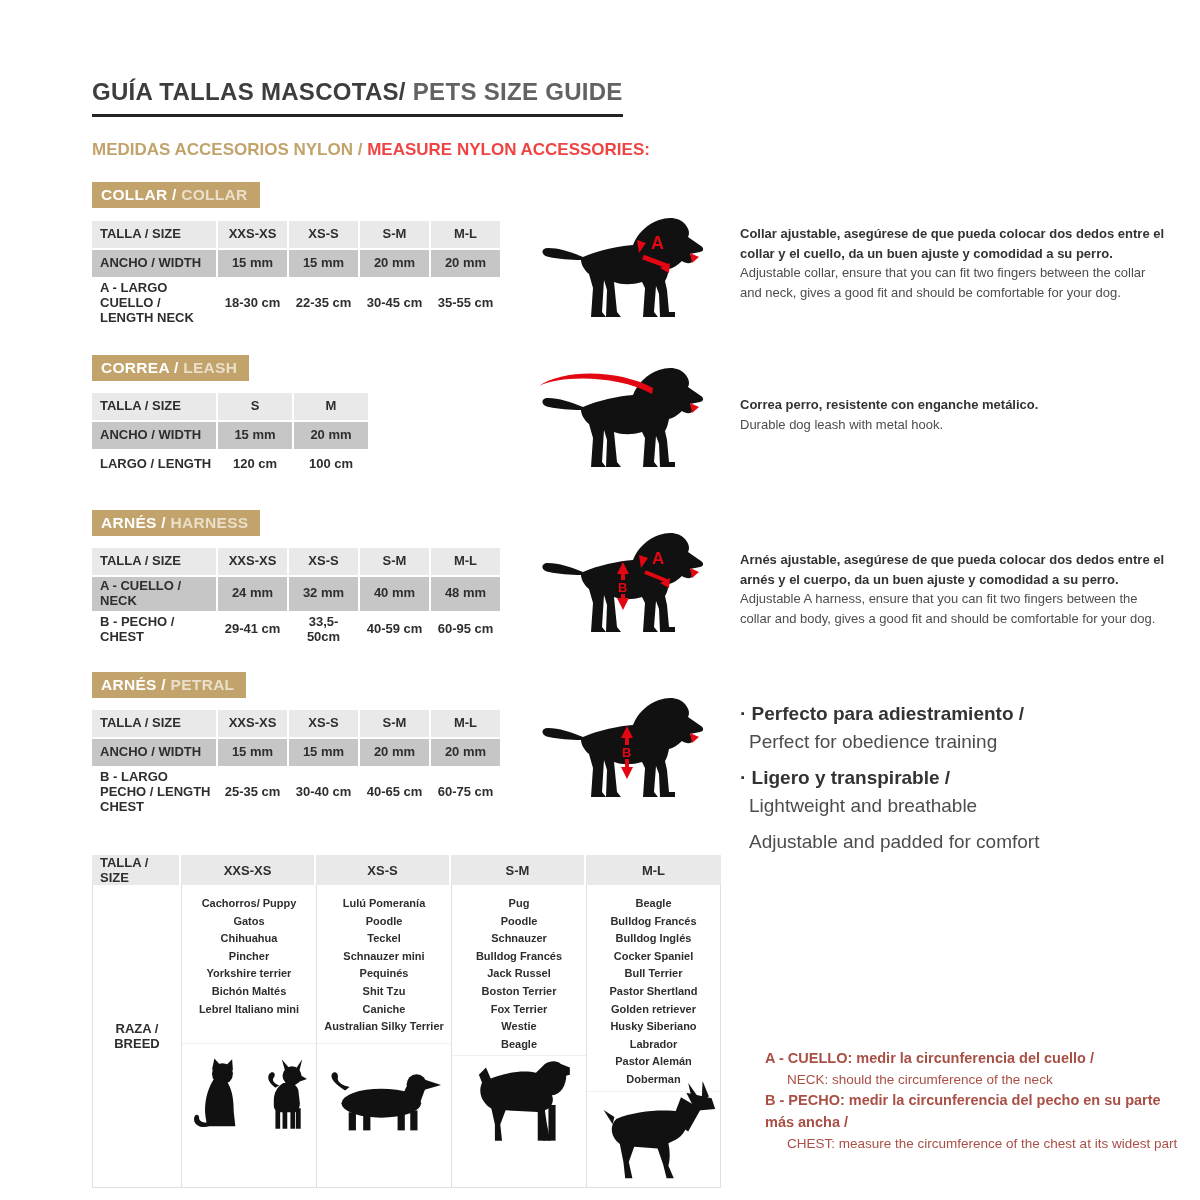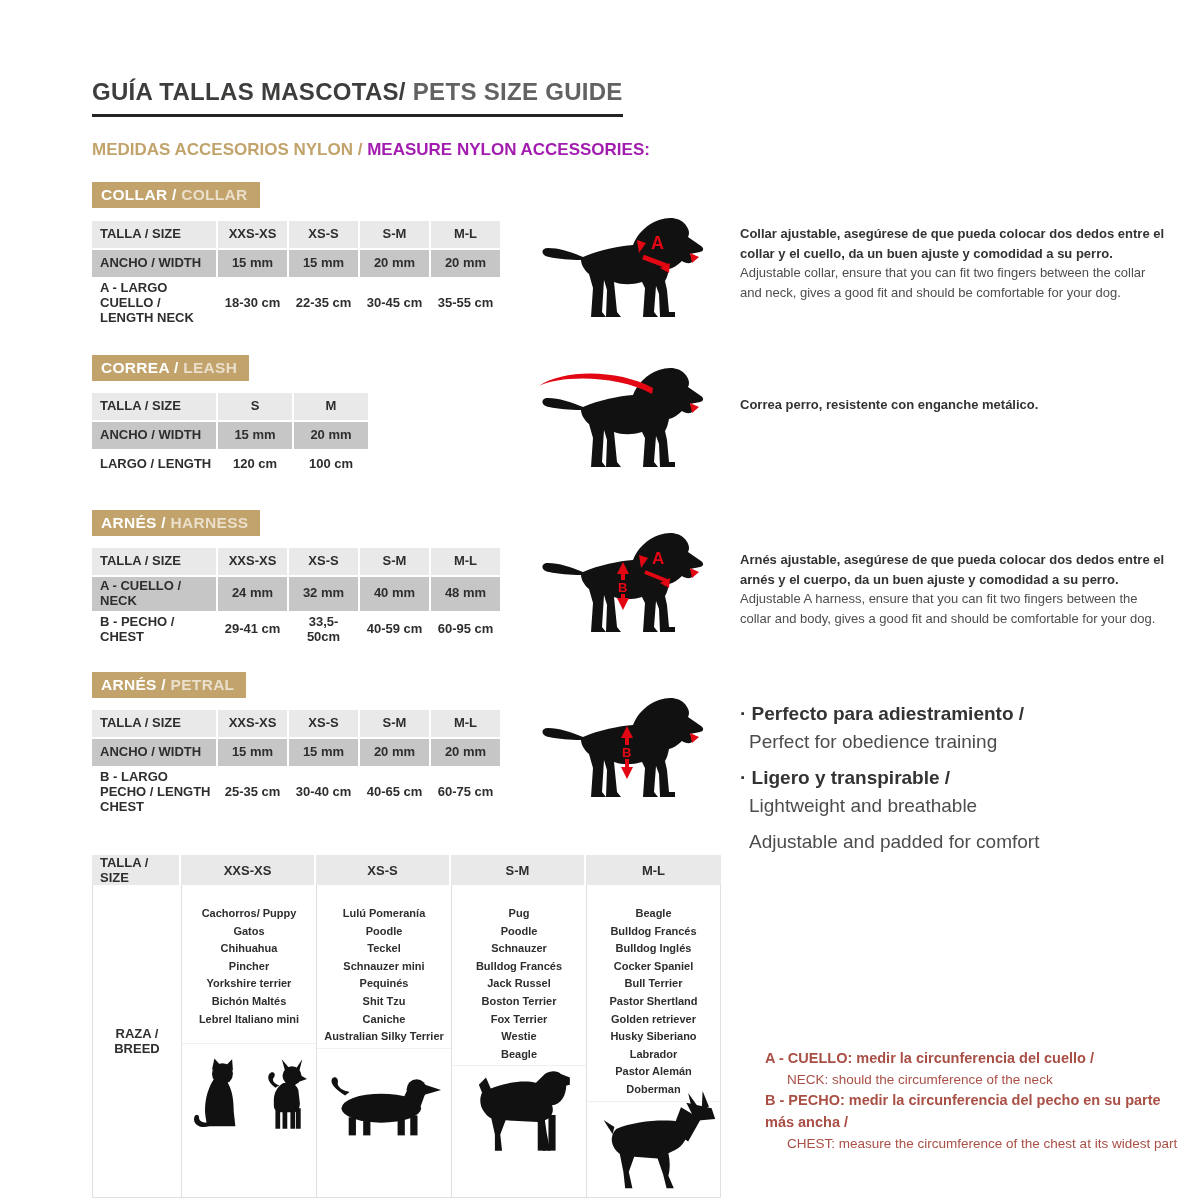--- a/index.html
+++ b/index.html
@@ -4,21 +4,21 @@
 <style>
   * { margin:0; padding:0; box-sizing:border-box; }
   html,body { background:#ffffff; font-family:"Liberation Sans", sans-serif; }
   .page { position:relative; width:1184px; height:1200px; background:#fff; overflow:hidden; }
 
   
   .title { position:absolute; left:92px; top:78px; font-size:24px; font-weight:bold;
            letter-spacing:.3px; color:#3d3d3c; border-bottom:3px solid #242422; padding-bottom:8px; }
   .title .lt { color:#626261; }
   .subtitle { position:absolute; left:92px; top:140px; font-size:17px; font-weight:bold; color:#c2a36b; }
-  .subtitle .lt { color:#a21caf; }
+  .subtitle .lt { color:#ef4444; }
 
   .badge { position:absolute; left:92px; height:26px; line-height:26px; padding:0 12px 0 9px;
            background:#c2a36b; color:#fff; font-weight:bold; font-size:15.5px; letter-spacing:.3px; }
   .badge .lt { color:rgba(255,255,255,.65); }
 
   
   .size-table { position:absolute; left:92px; display:grid; gap:2px; font-size:13px; font-weight:bold; color:#2e2e2e; }
   .size-table .cell { display:flex; align-items:center; justify-content:center; text-align:center;
                       padding:2px 4px; min-height:27px; line-height:1.15; }
   .size-table .lbl { justify-content:flex-start; text-align:left; padding-left:8px; }
@@ -43,21 +43,21 @@
   .breed-table { position:absolute; left:92px; top:855px; width:629px; font-weight:bold; color:#2e2e2e; }
   .bt-head { display:grid; grid-template-columns:89px 135px 135px 135px 135px; }
   .bt-head .hcell { background:#e9e9e9; min-height:28px; display:flex; align-items:center; justify-content:center;
                     font-size:13px; border-right:2px solid #fff; }
   .bt-head .hcell:first-child { justify-content:flex-start; padding-left:8px; }
   .bt-head .hcell:last-child { border-right:none; }
   .bt-body { display:grid; grid-template-columns:89px 135px 135px 135px 135px; }
   .bt-col { border-left:1px solid #e0e0e0; border-bottom:1px solid #e0e0e0; display:flex; flex-direction:column; }
   .bt-col:last-child { border-right:1px solid #e0e0e0; }
   .bt-label { display:flex; align-items:center; justify-content:center; text-align:center; font-size:13px; padding:4px; }
-  .bt-breeds { flex:0 0 auto; min-height:158px; padding:20px 2px 2px 2px; text-align:center;
+  .bt-breeds { flex:0 0 auto; min-height:158px; padding:10px 2px 2px 2px; text-align:center;
                font-size:11px; line-height:1.6; white-space:pre-line; }
   .bt-sil { height:96px; display:flex; align-items:flex-end; justify-content:center; gap:6px;
             padding-bottom:5px; border-top:1px solid #f0f0f0; }
 
   
   .notes { position:absolute; left:765px; top:1048px; width:425px; font-size:14.5px; line-height:1.5; color:#a94f45; }
   .notes .es { font-weight:bold; }
   .notes .en { padding-left:22px; font-size:13.5px; }
 
   .red { fill:#e30613; }
@@ -132,20 +132,21 @@
 
   <div class="dogbox" style="left:533px; top:363px">
     <svg viewBox="0 0 190 120" width="190" height="120">
       <use href="#dog"></use>
       <path class="red" d="M120,25 C85,6 30,6 6,23 C28,12 85,12 119,31 Z"></path>
     </svg>
   </div>
 
   <div class="desc" style="top:395px">
     <div class="es">Correa perro, resistente con enganche metálico.</div>
+    <div class="en">Durable dog leash with metal hook.</div>
   </div>
 
   <div class="badge" style="top:510px"><span>ARNÉS /</span><span class="lt"> HARNESS</span></div>
 
   <div class="size-table" style="top:548px; grid-template-columns:124px 69px 69px 69px 69px;">
     <div class="cell r1 lbl">TALLA / SIZE</div>
     <div class="cell r1">XXS-XS</div>
     <div class="cell r1">XS-S</div>
     <div class="cell r1">S-M</div>
     <div class="cell r1">M-L</div>

